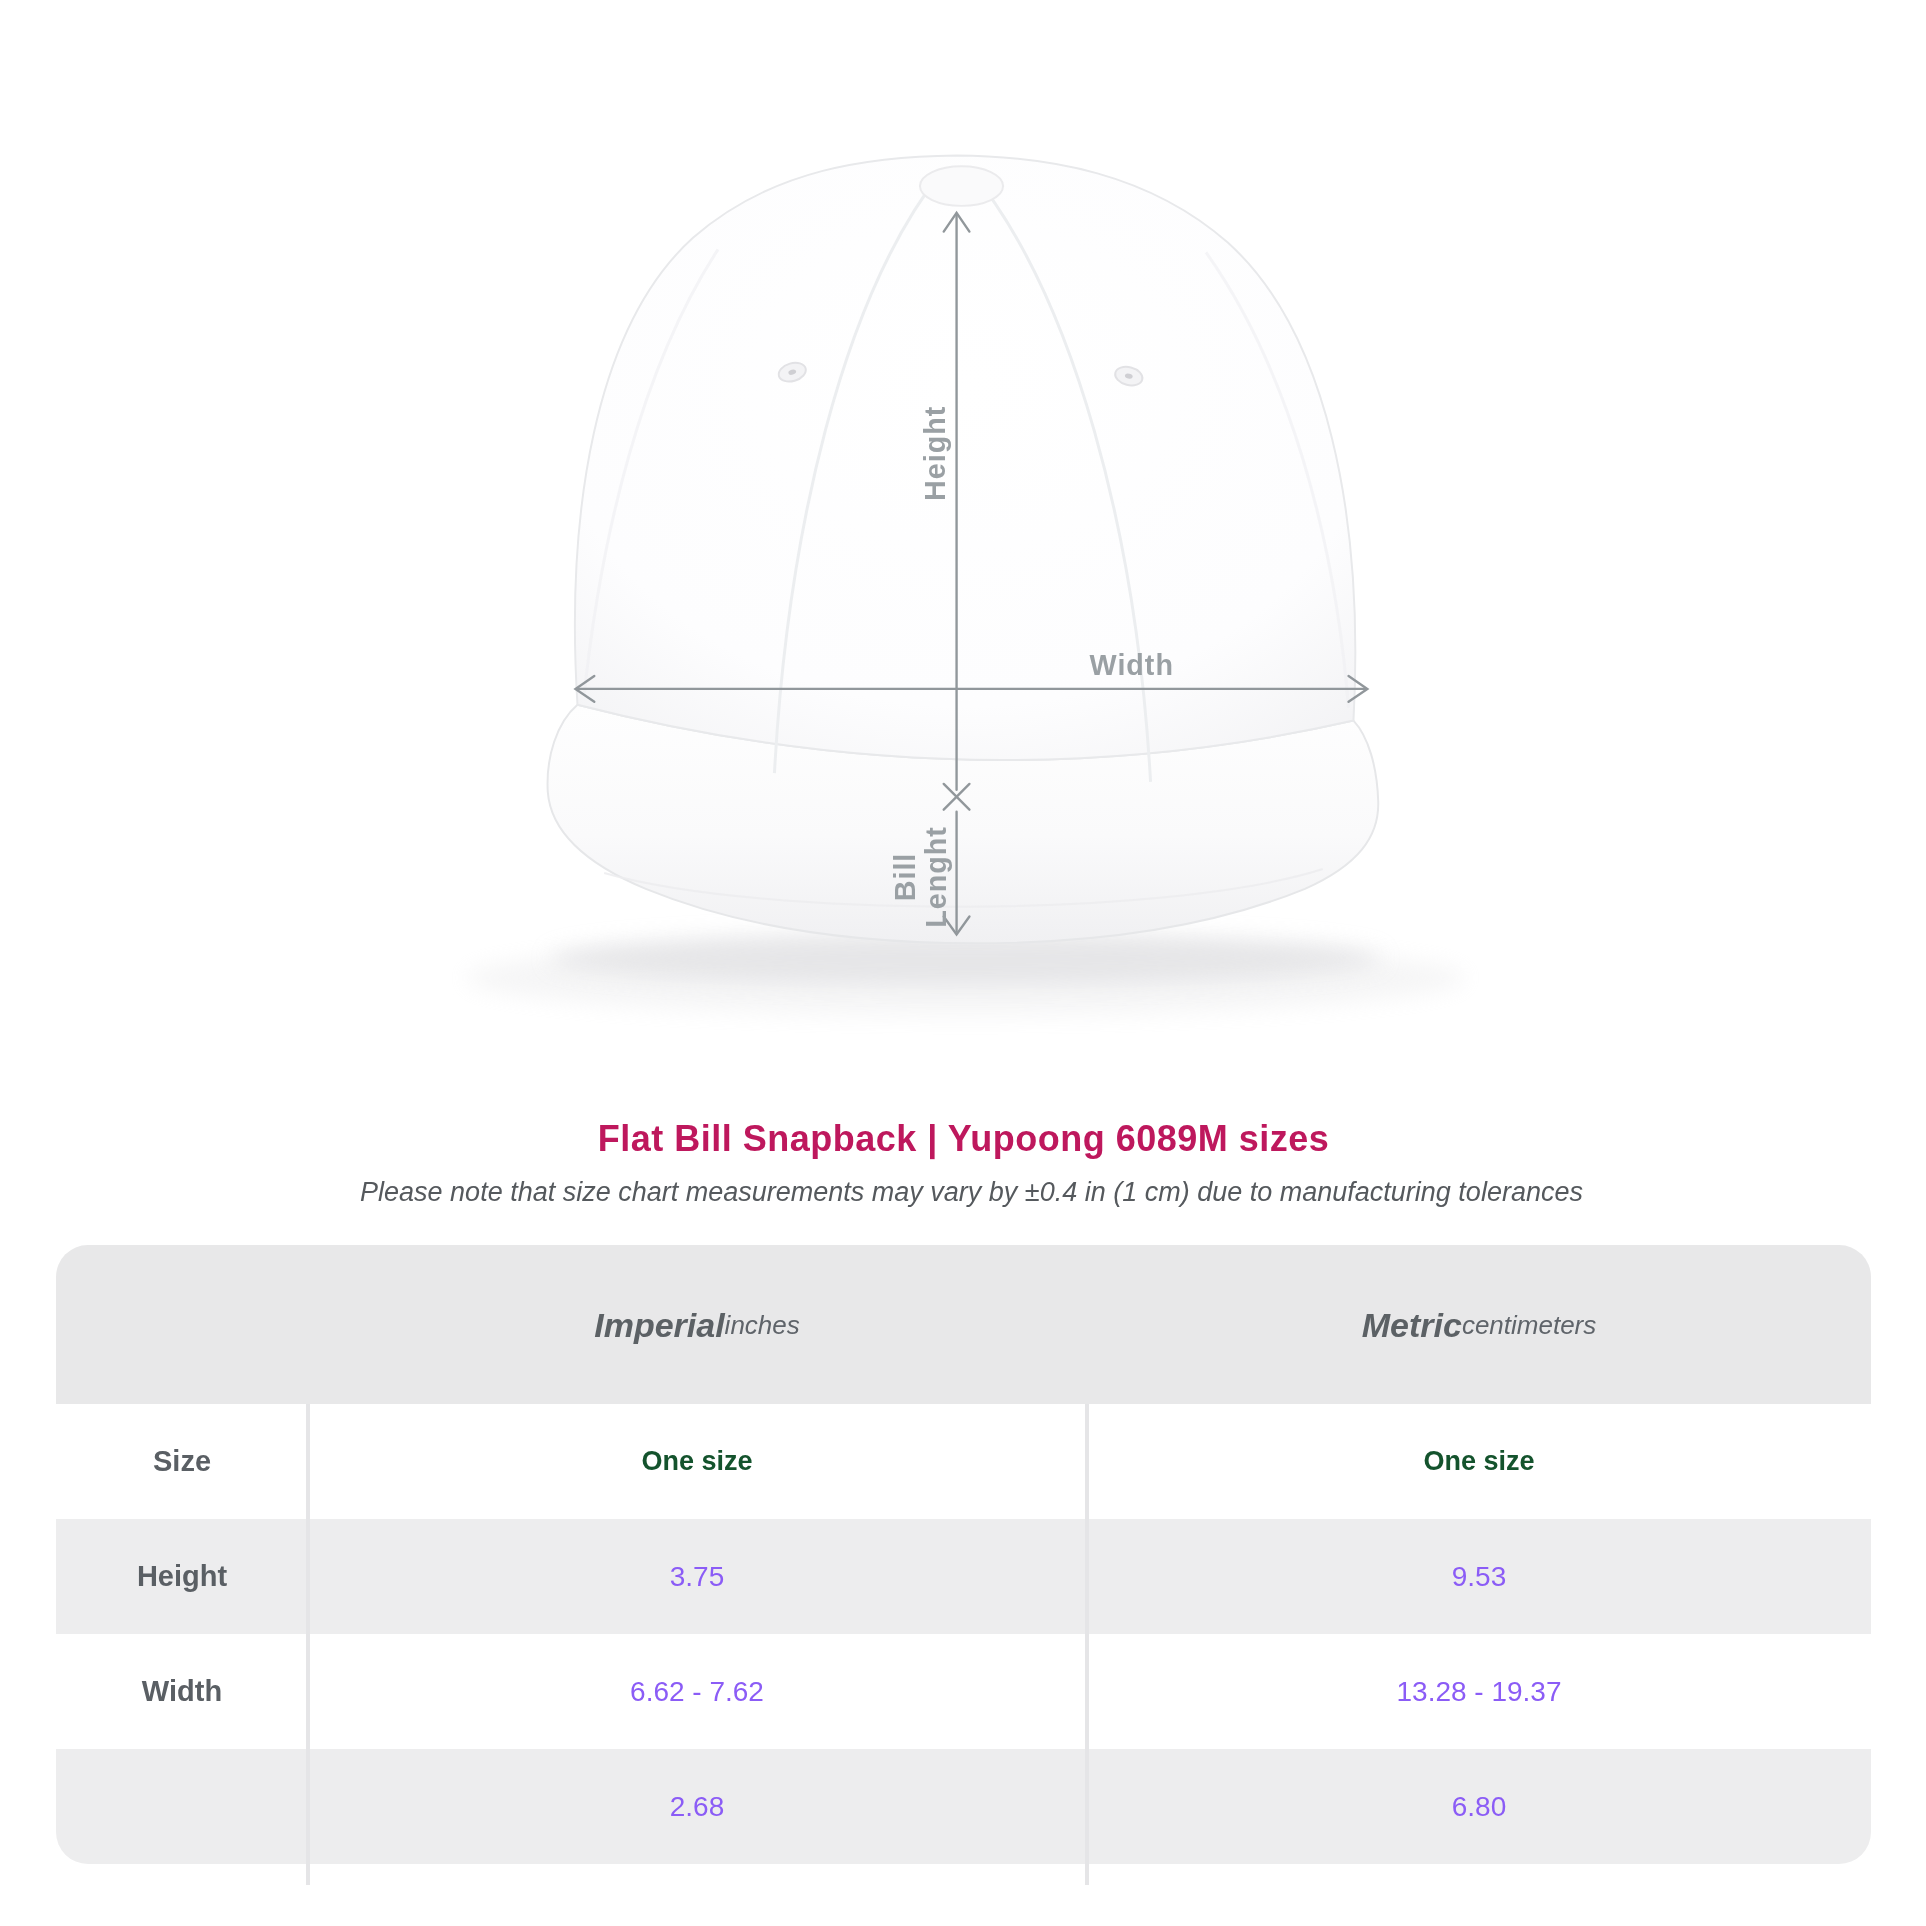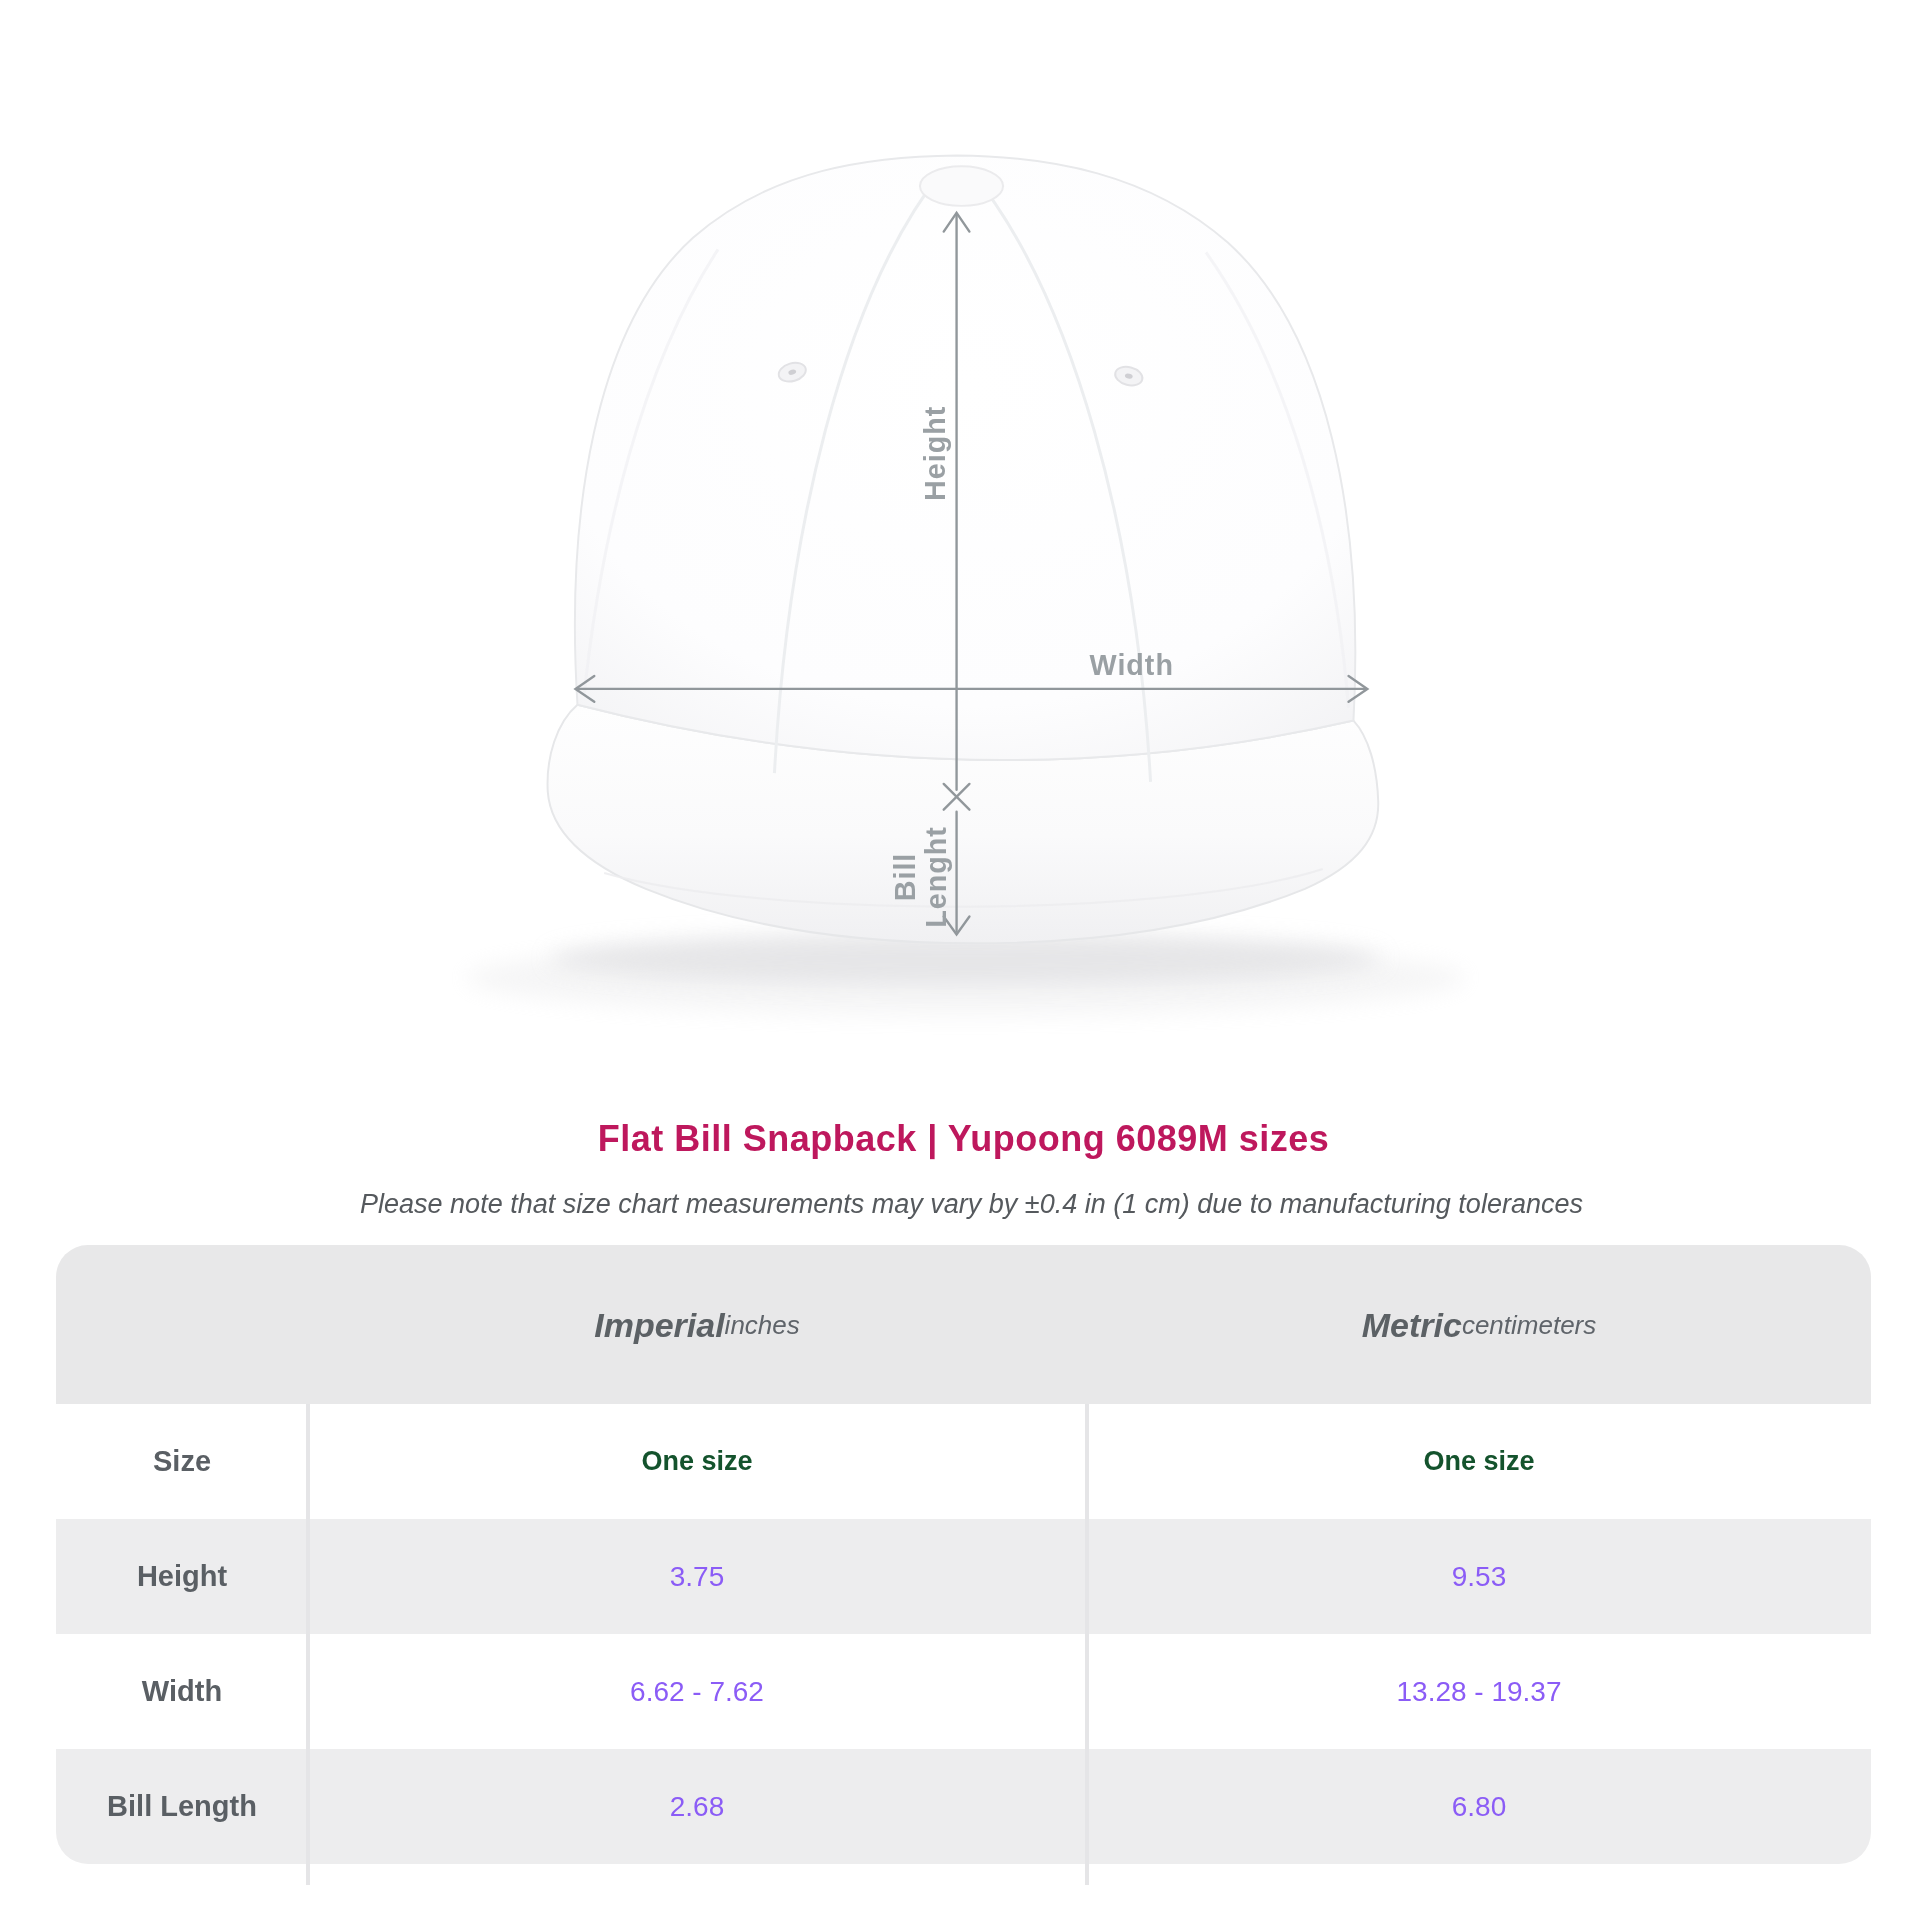--- a/index.html
+++ b/index.html
@@ -9,21 +9,21 @@
 
   
   .hat-figure{position:absolute;top:0;left:0;width:1927px;height:1069px;}
   .hat-figure svg{display:block;width:1927px;height:1069px;}
   .measure-label{font-family:"Liberation Sans",sans-serif;font-weight:bold;
                  font-size:29px;letter-spacing:1px;}
 
   
   .heading{position:absolute;top:1113px;left:0;width:1927px;text-align:center;}
   .heading .title{font-size:36px;font-weight:bold;color:#be185d;letter-spacing:0.5px;line-height:51px;text-align:center;}
-  .heading .subtitle{margin-top:24px;font-size:27px;font-style:italic;color:#55595d;line-height:32px;padding-left:16px;}
+  .heading .subtitle{margin-top:12px;font-size:27px;font-style:italic;color:#55595d;line-height:32px;padding-left:16px;}
 
   
   .size-table{position:absolute;top:1245px;left:56px;width:1815px;}
   .thead{position:relative;height:159px;background:#e8e8e9;border-radius:32px 32px 0 0;}
   .thead .col-head{position:absolute;top:0;height:159px;display:flex;flex-direction:row;
                    align-items:center;justify-content:center;}
   .col-head .unit-system{font-size:34px;font-weight:bold;font-style:italic;color:#5c6165;line-height:40px;}
   .col-head .unit-name{font-size:26px;font-style:italic;color:#5f646a;line-height:32px;}
   .col-imperial{left:252px;width:778px;}
   .col-metric{left:1031px;width:784px;}
@@ -181,21 +181,20 @@
       <div class="cell rowlabel">Width</div>
       <div class="cell imp">
           <span class="value">6.62 - 7.62</span>
         </div>
       <div class="cell met">
           <span class="value">13.28 - 19.37</span>
         </div>
     </div>
 
     <div class="trow alt last">
-      <div class="cell rowlabel">Bill Length</div>
       <div class="cell imp">
           <span class="value">2.68</span>
         </div>
       <div class="cell met">
           <span class="value">6.80</span>
         </div>
     </div>
 
     <div class="vdivider d1"></div>
     <div class="vdivider d2"></div>

